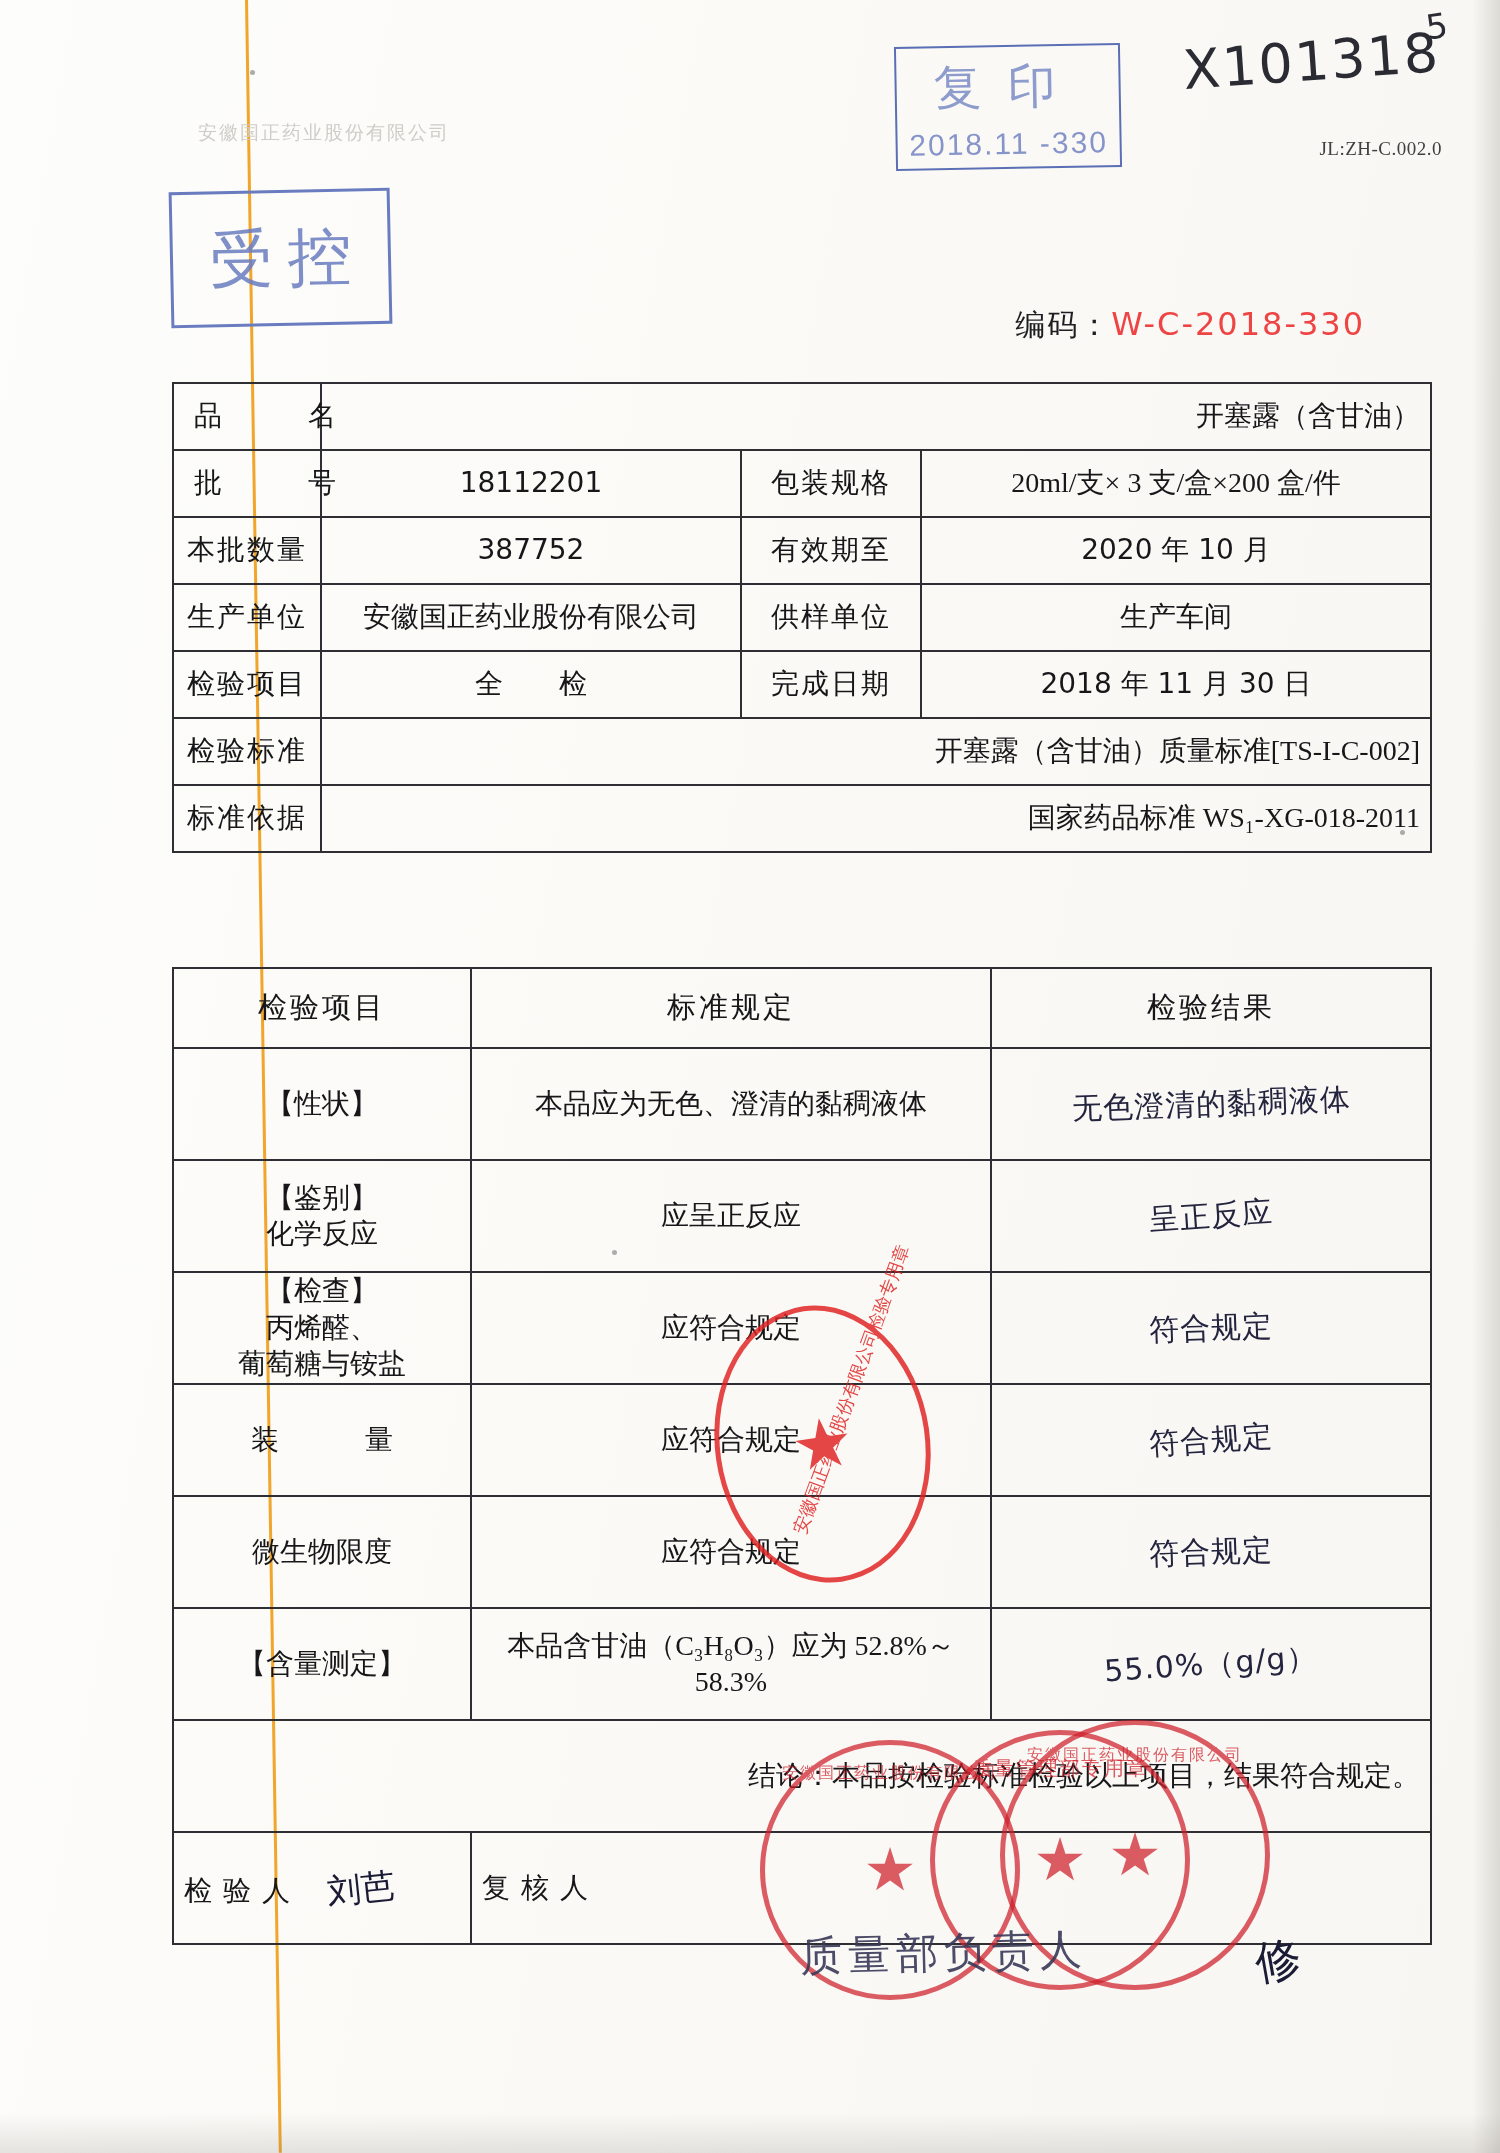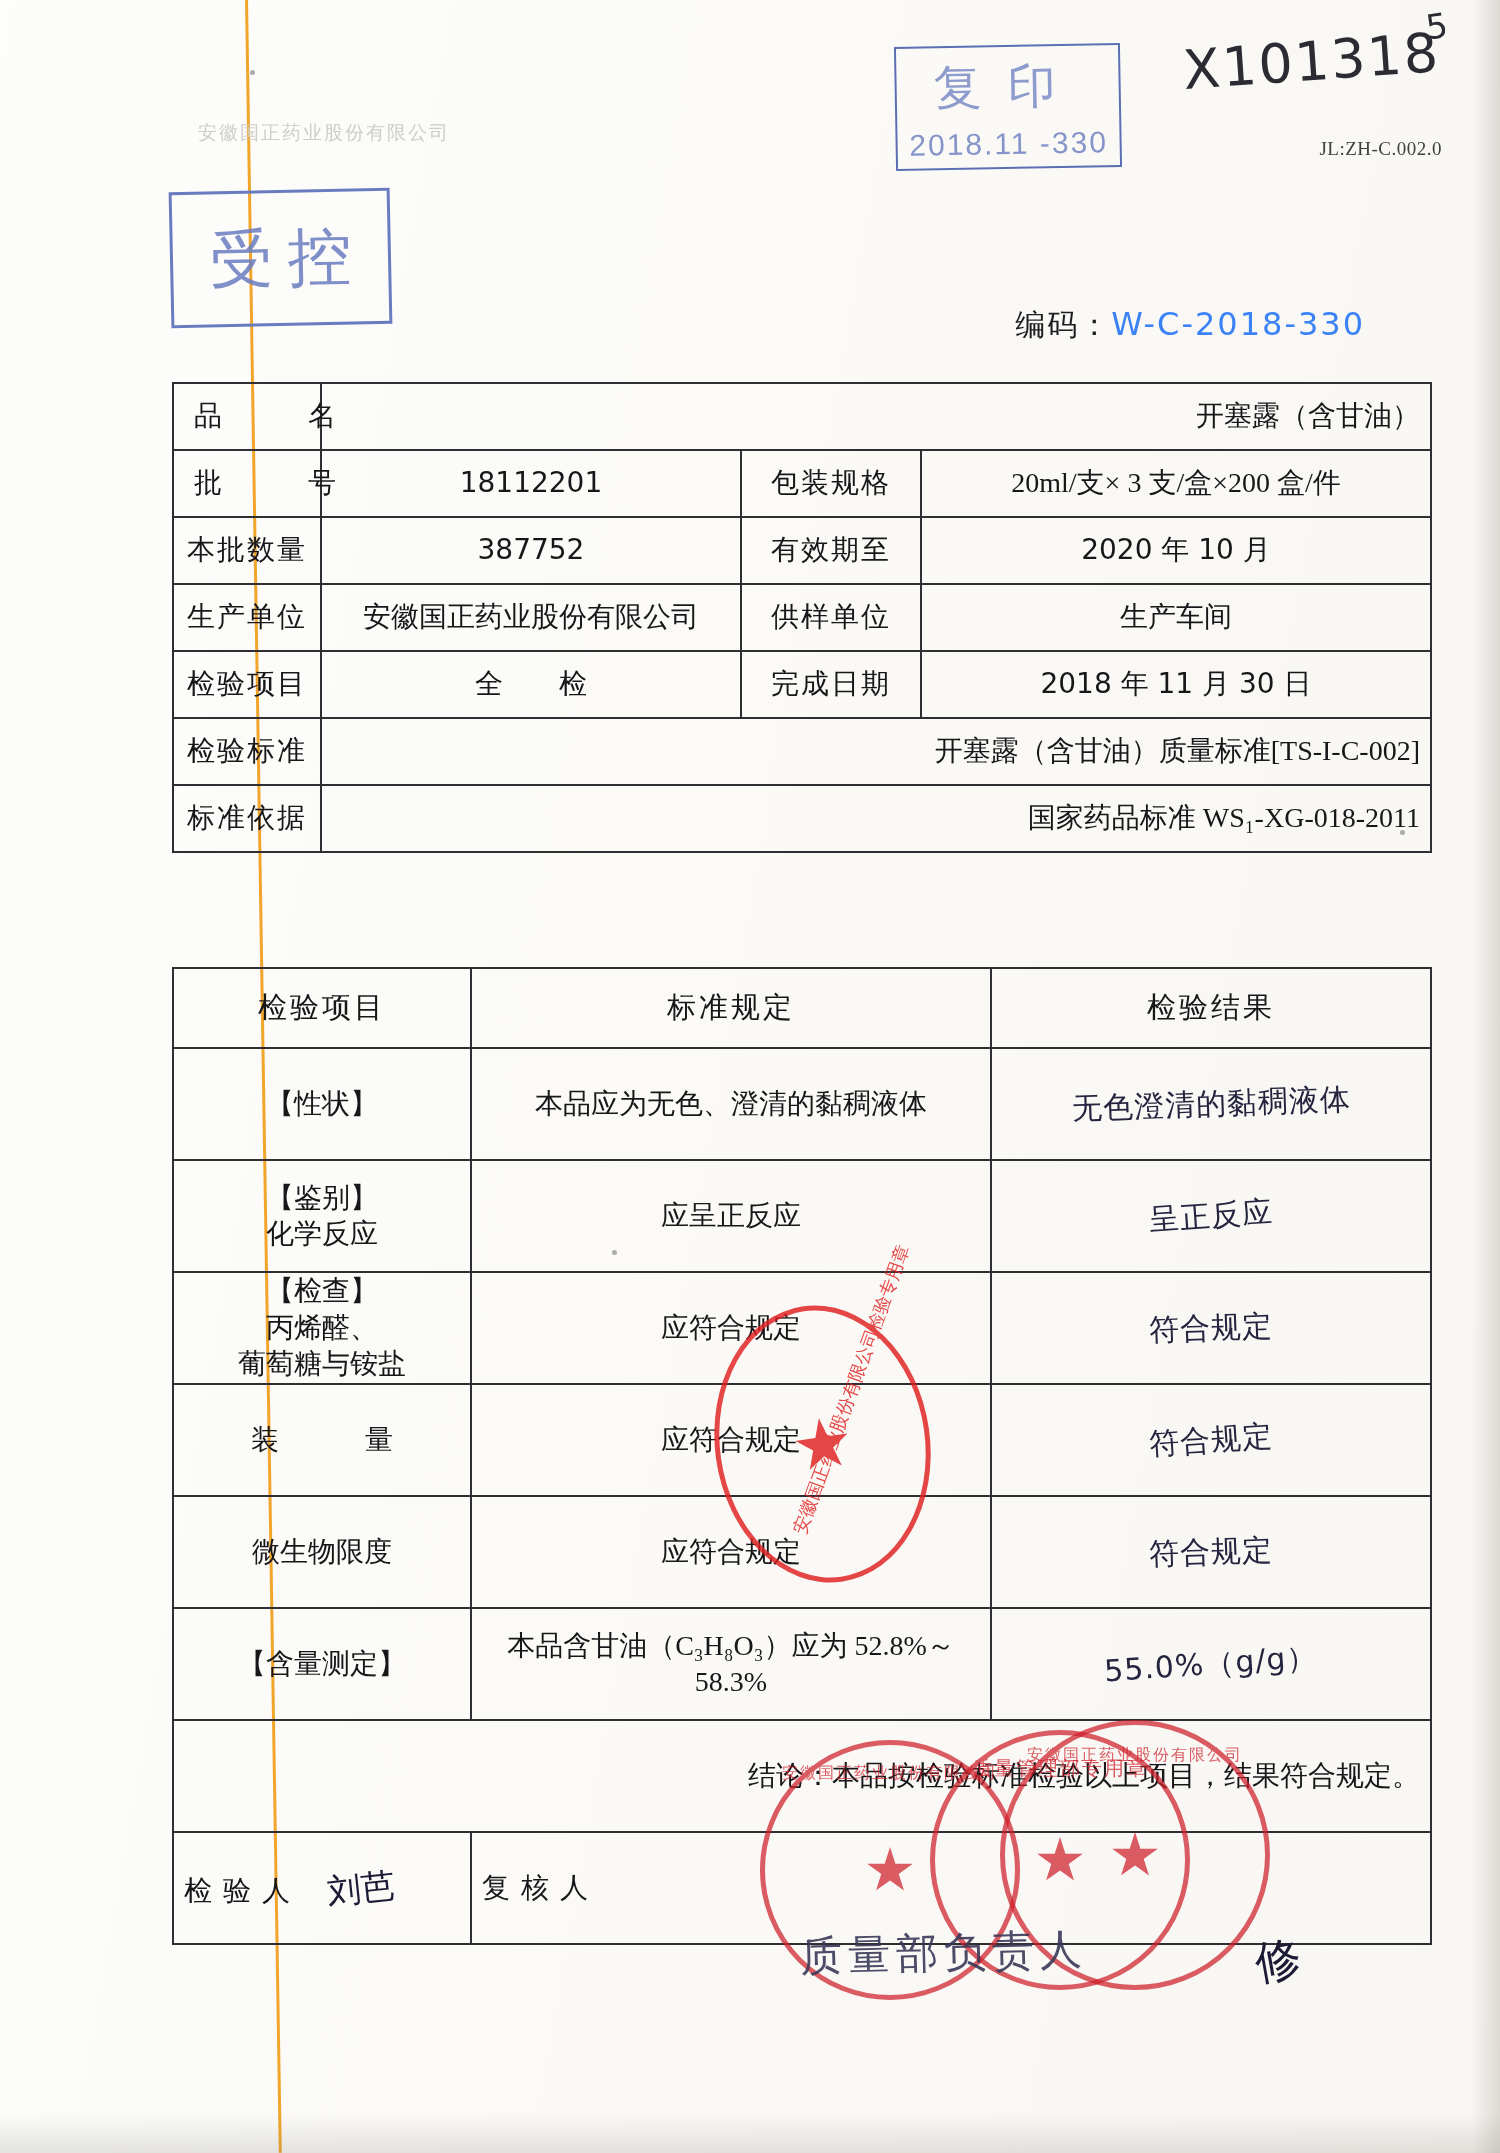--- a/index.html
+++ b/index.html
@@ -194,21 +194,21 @@
   }
   .lbl-tight {
     text-align: center;
     letter-spacing: 2px;
     white-space: nowrap;
   }
   .ctr { text-align: center; }
   .lft { text-align: right; padding-left: 18px; }
   .hand {
     font-family: "DejaVu Sans", sans-serif;
-    color: #3b82f6;
+    color: #ef4444;
   }
   .hand-lg {
     font-family: "DejaVu Sans", sans-serif;
     color: #1b1b35;
     font-size: 32px;
   }
 
   
   #info-table {
     left: 172px;

